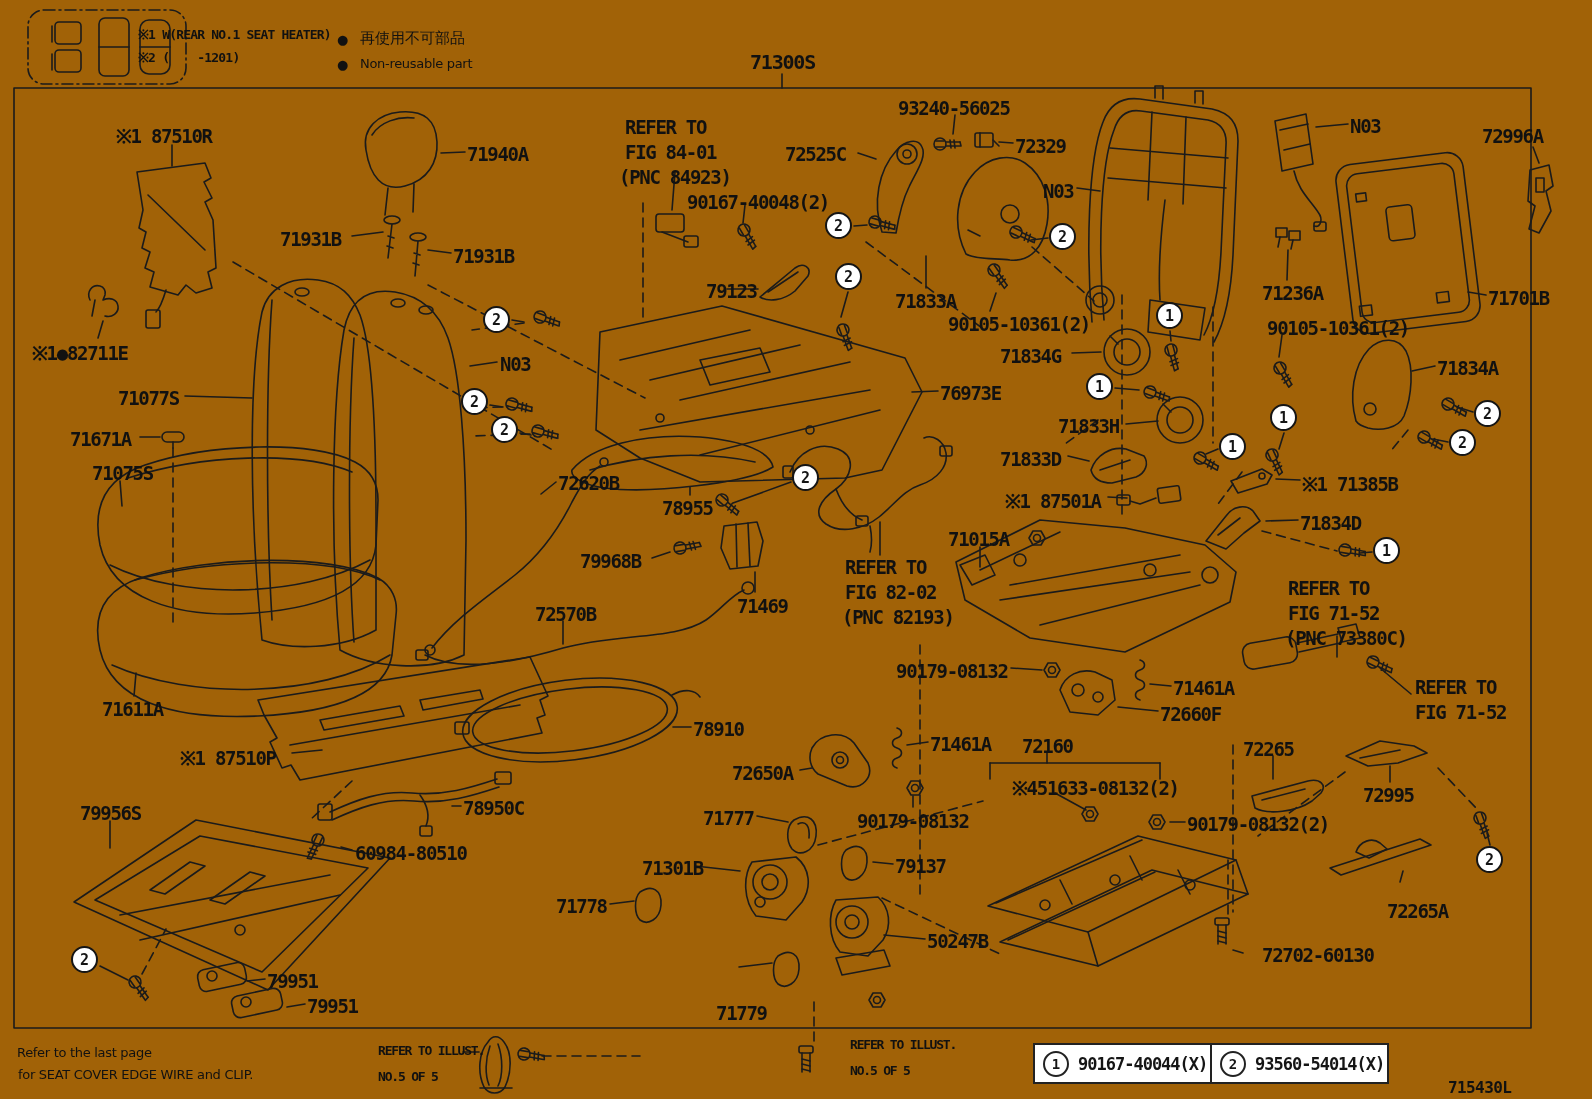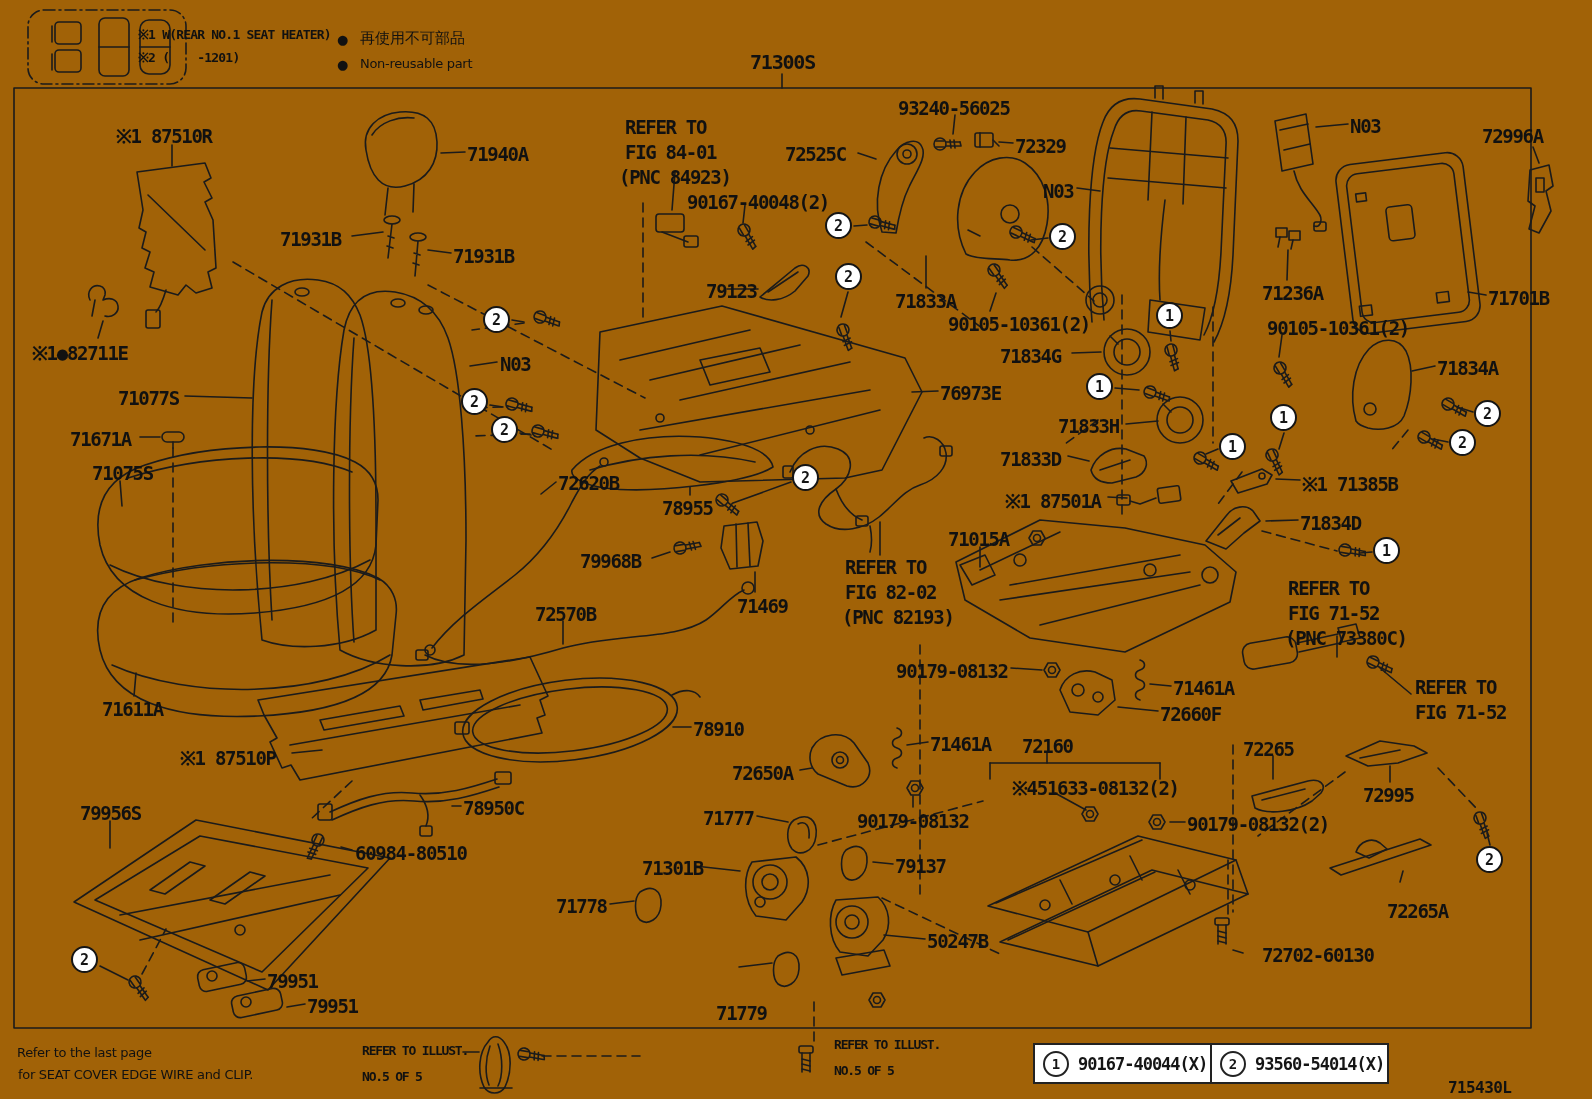--- a/index.html
+++ b/index.html
@@ -8,21 +8,21 @@
   svg{position:absolute;left:0;top:0;}
   .stroke{stroke:#1b1b1b;fill:none;stroke-width:1.6;stroke-linecap:round;stroke-linejoin:round;}
   .lbl{position:absolute;white-space:pre;color:#111;}
   .part{font:bold 19px "DejaVu Sans Mono",monospace;letter-spacing:-1.3px;}
   .hnote{font:bold 13px "DejaVu Sans Mono",monospace;letter-spacing:-0.8px;}
   .n03note{font:bold 15px "DejaVu Sans Mono",monospace;letter-spacing:-0.4px;}
   .fignum{font:bold 20px "DejaVu Sans Mono",monospace;letter-spacing:-1.2px;}
   .sans{font:13px "DejaVu Sans","Liberation Sans",sans-serif;letter-spacing:-0.3px;}
   .jp{font:15px "DejaVu Sans","Liberation Sans",sans-serif;}
   .bullet{font:13px "DejaVu Sans",sans-serif;}
-  .illust{font:bold 13px "DejaVu Sans Mono",monospace;letter-spacing:-1.2px;}
+  .illust{font:bold 13px "DejaVu Sans Mono",monospace;letter-spacing:-1.2px;margin-left:16px;}
   .legendtext{font:bold 17px "DejaVu Sans Mono",monospace;letter-spacing:-1px;}
   .docnum{font:600 16px "DejaVu Sans Mono",monospace;letter-spacing:-0.6px;}
   .callout{position:absolute;width:27px;height:27px;border:2px solid #151515;border-radius:50%;
            background:#fff;display:flex;align-items:center;justify-content:center;
            font:bold 15px "DejaVu Sans Mono",monospace;box-sizing:border-box;}
   #legendbox{position:absolute;left:1033px;top:1043px;width:356px;height:41px;border:2px solid #222;
              display:flex;box-sizing:border-box;background:#fff;}
   .legend-cell{flex:1;display:flex;align-items:center;gap:9px;padding-left:8px;box-sizing:border-box;}
   .legend-cell+.legend-cell{border-left:2px solid #222;}
   .legend-circ{width:26px;height:26px;border:2px solid #222;border-radius:50%;display:flex;

